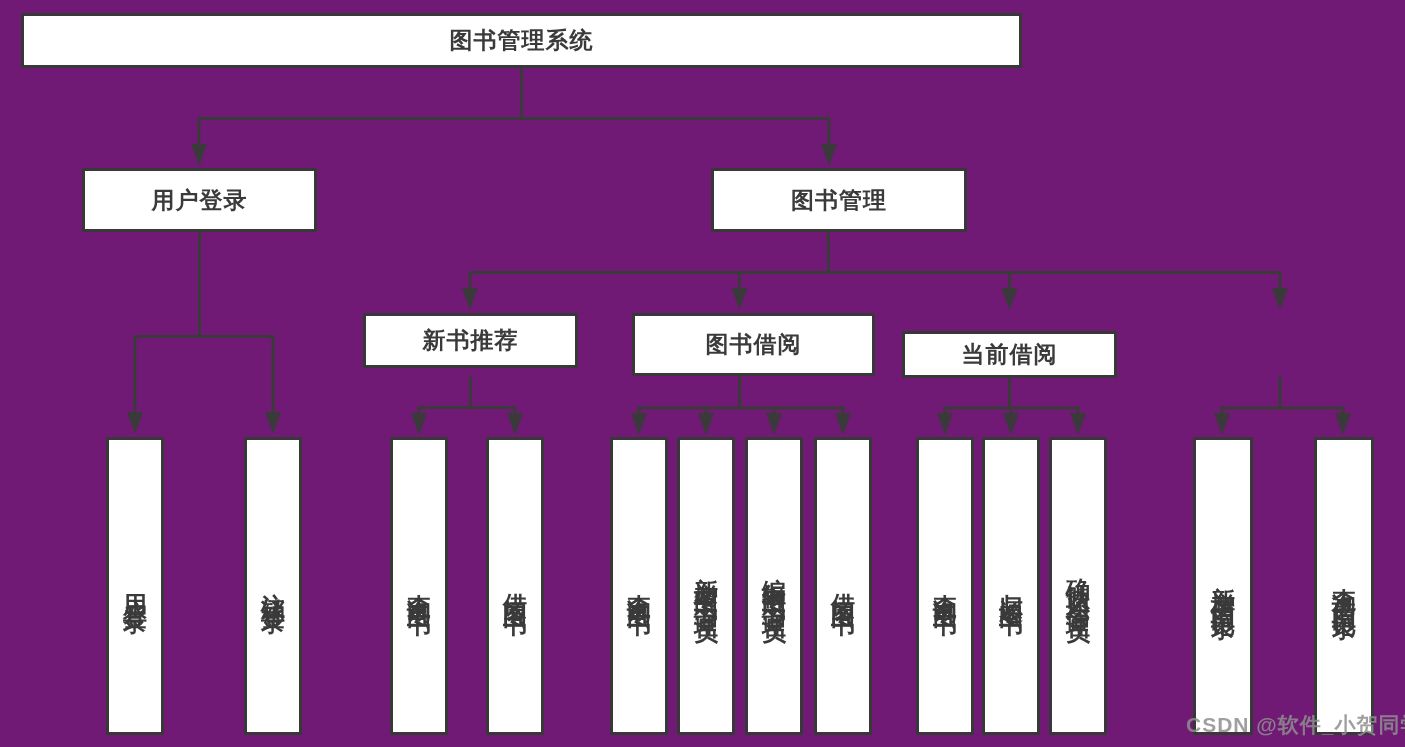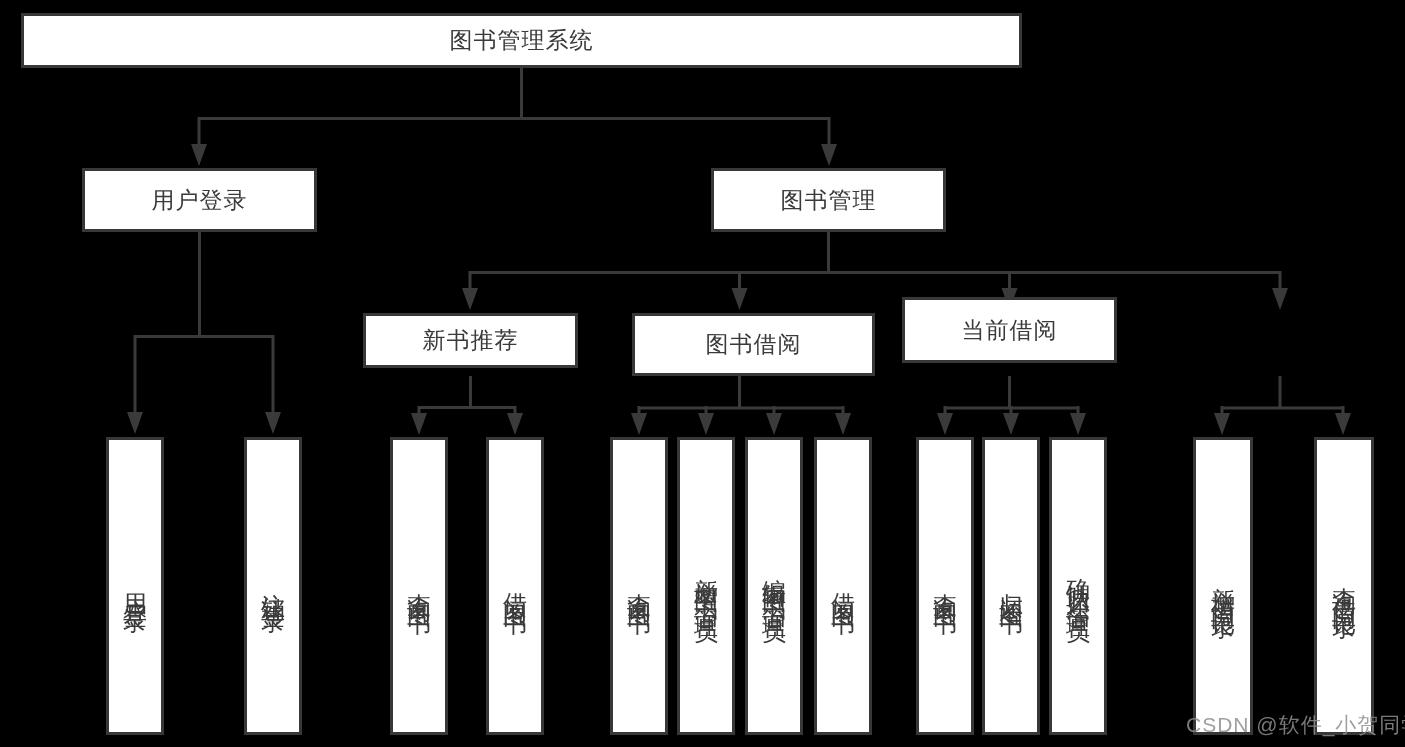--- a/index.html
+++ b/index.html
@@ -4,24 +4,25 @@
 <style>
   html, body {
     margin: 0;
     padding: 0;
     background: #ffffff;
   }
   #canvas {
     position: relative;
     width: 1405px;
     height: 747px;
-    background: #000000;
+    background: #701a75;
     overflow: hidden;
     font-family: "Liberation Sans", "DejaVu Sans", sans-serif;
     color: #3a3a3a;
+    font-weight: bold;
   }
   .node {
     position: absolute;
     box-sizing: border-box;
     border: 3px solid #383838;
     background: #ffffff;
     display: flex;
     align-items: center;
     justify-content: center;
     text-align: center;
@@ -117,25 +118,25 @@
     <g>
       <path class="line" d="M1280 376 L1280 408 M1220.5 408 L1344.5 408 M1222 406 L1222 417 M1343 406 L1343 417"></path>
       <path class="head" d="M1214 413 L1230 413 L1222 435 Z"></path>
       <path class="head" d="M1335 413 L1351 413 L1343 435 Z"></path>
     </g>
   </svg>
 
   <div class="node h" style="left:21px; top:13px; width:1001px; height:55px;">图书管理系统</div>
 
   <div class="node h" style="left:82px; top:168px; width:235px; height:64px;">用户登录</div>
-  <div class="node h" style="left:711px; top:168px; width:235px; height:64px;">图书管理</div>
+  <div class="node h" style="left:711px; top:168px; width:256px; height:64px;">图书管理</div>
 
   <div class="node h" style="left:363px; top:313px; width:215px; height:55px;">新书推荐</div>
   <div class="node h" style="left:632px; top:313px; width:243px; height:63px;">图书借阅</div>
-  <div class="node h" style="left:902px; top:297px; width:215px; height:66px;">当前借阅</div>
+  <div class="node h" style="left:902px; top:331px; width:215px; height:47px;">当前借阅</div>
 
   <div class="node v" style="left:106px; top:437px; width:58px; height:298px;">
     <span class="vtext">用户登录</span>
   </div>
   <div class="node v" style="left:244px; top:437px; width:58px; height:298px;">
     <span class="vtext">注销登录</span>
   </div>
 
   <div class="node v" style="left:390px; top:437px; width:58px; height:298px;">
     <span class="vtext">查询图书</span>

